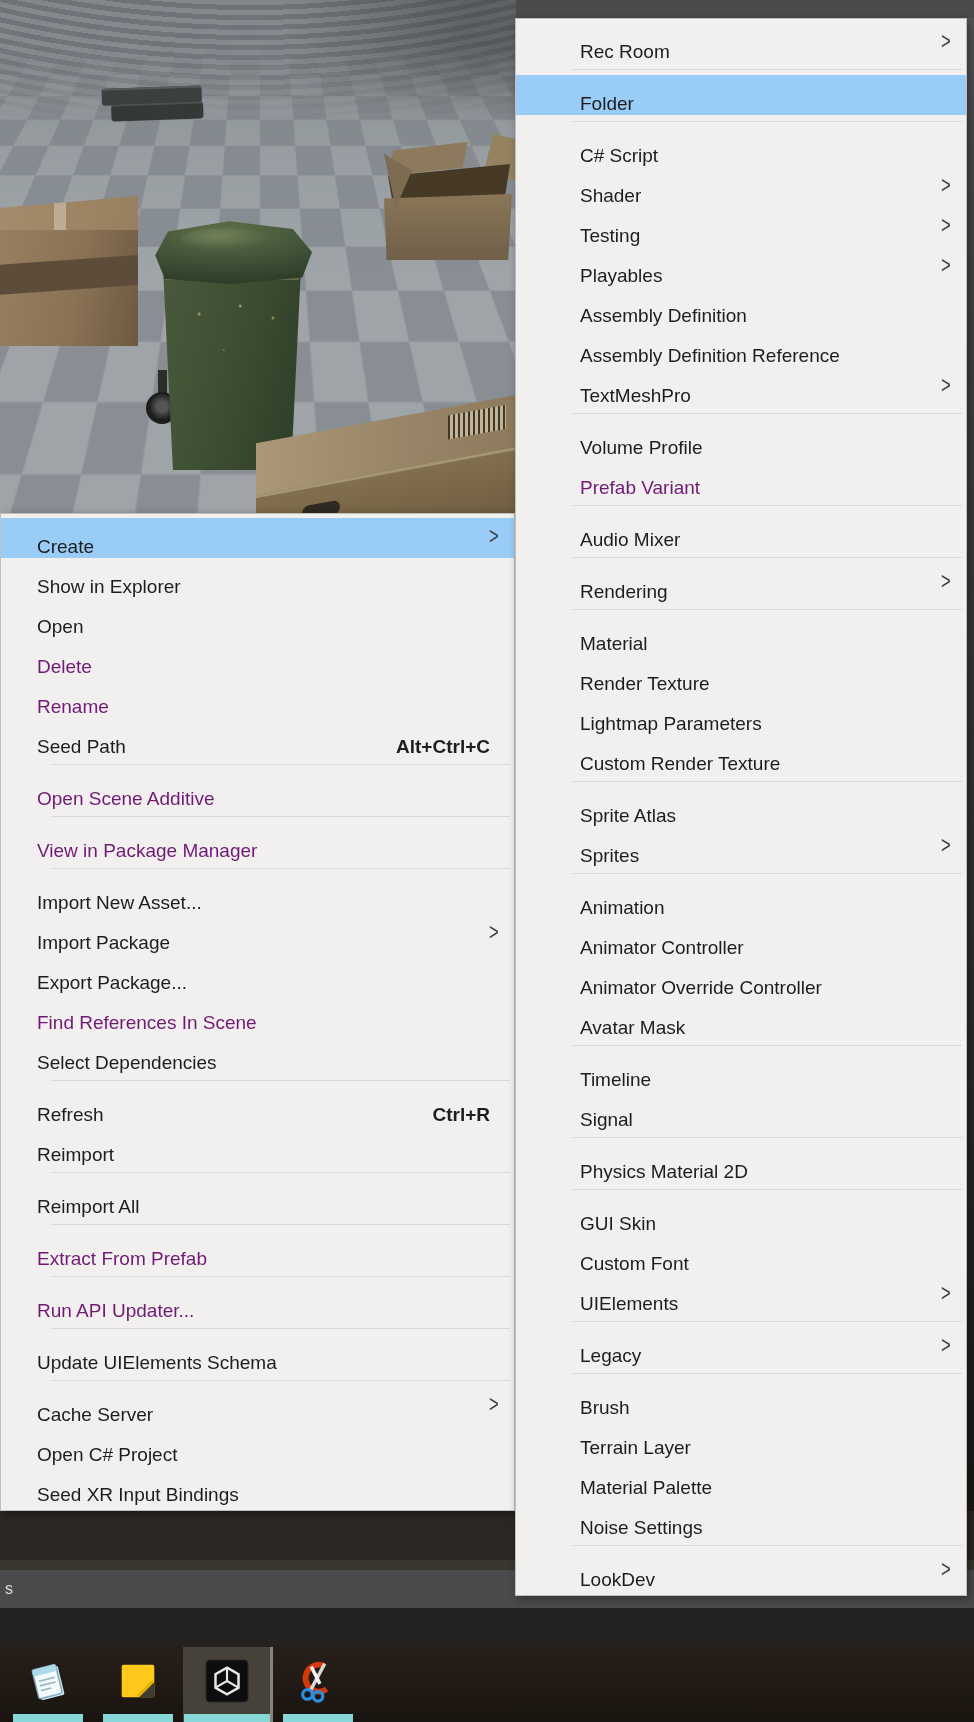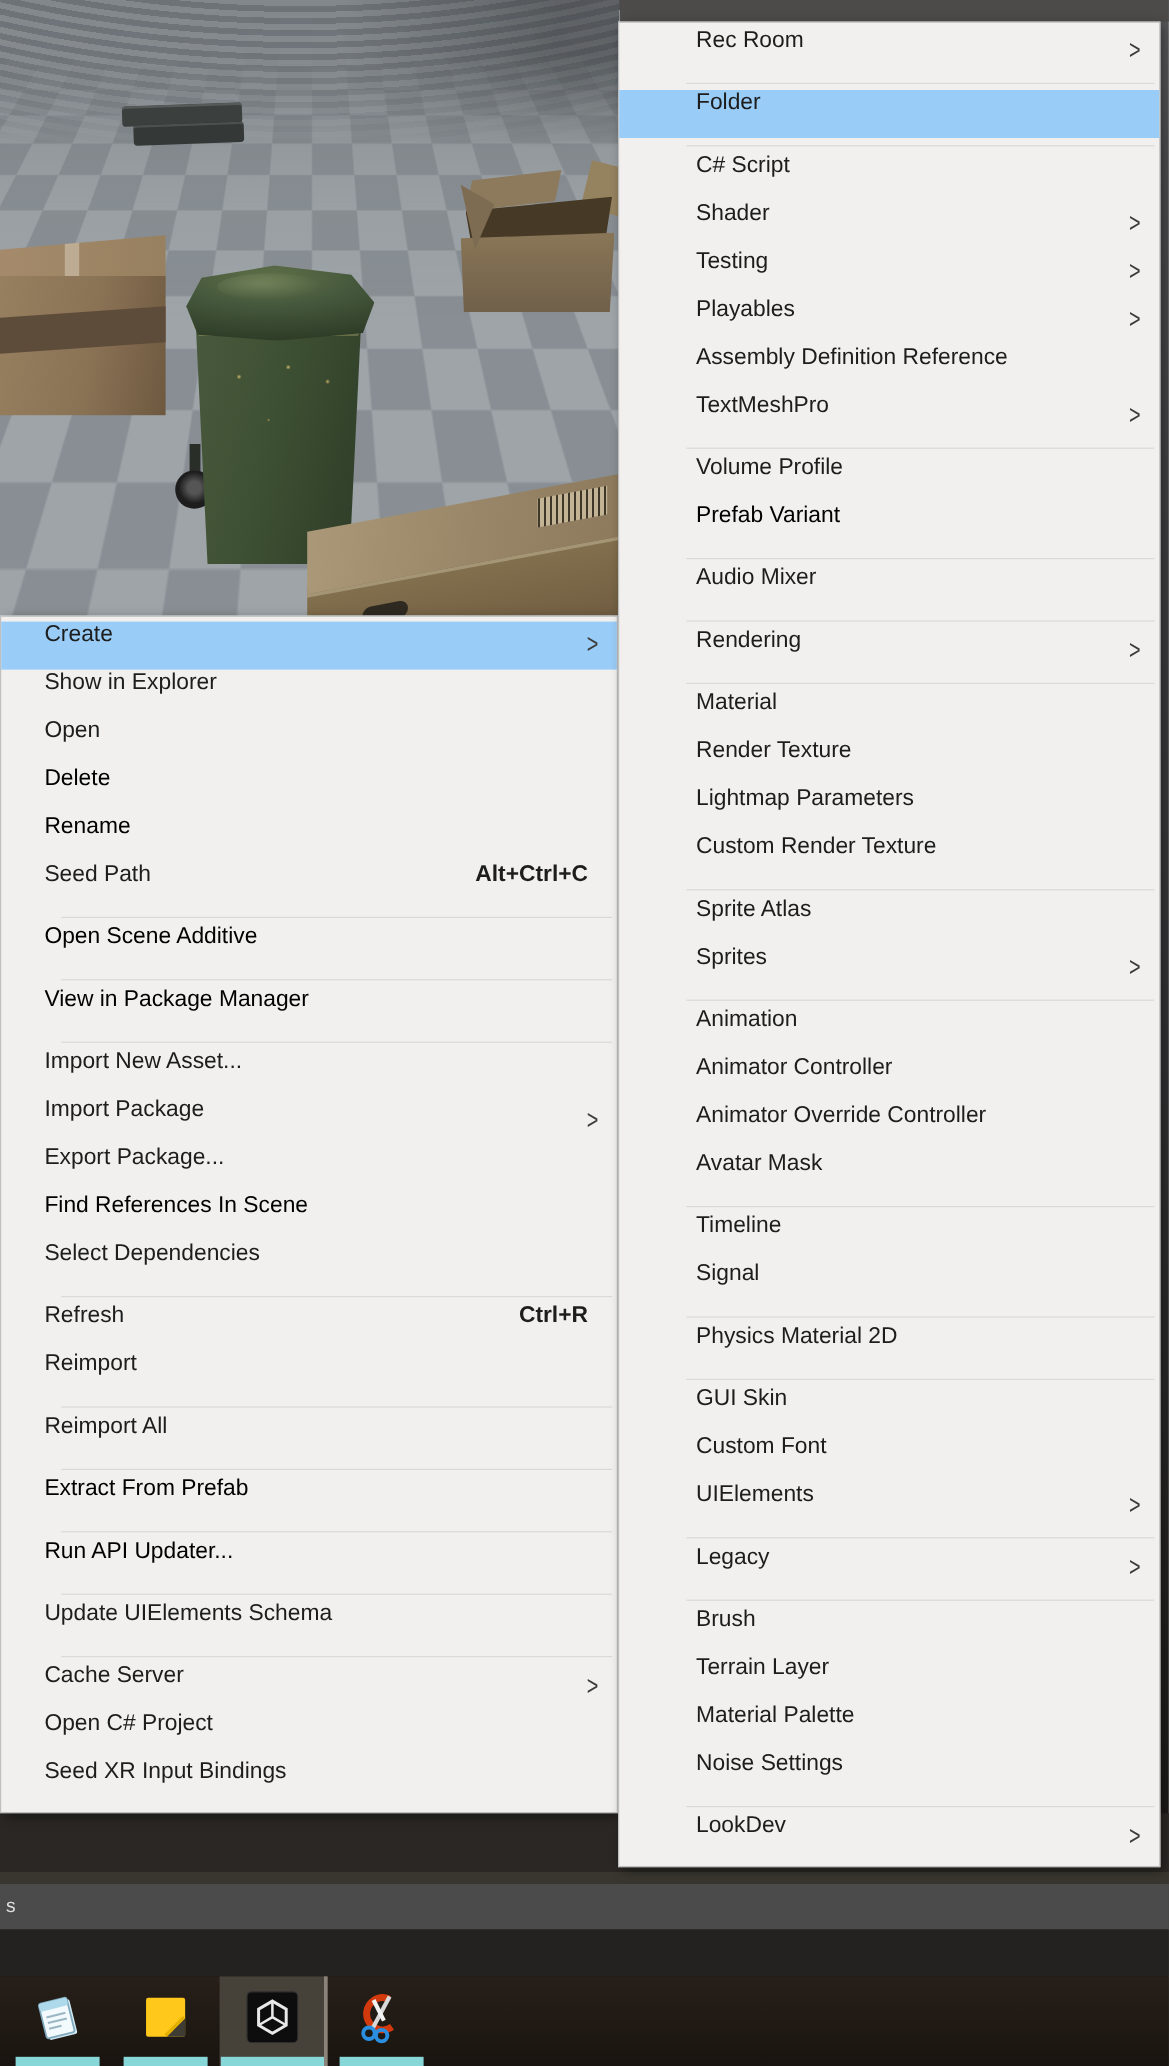--- a/index.html
+++ b/index.html
@@ -89,25 +89,25 @@
   .tbtn.active{background:#474239;border-right:3px solid #8a8379;box-sizing:border-box;}
   .tbicon{display:block;margin-top:-8px;}
   .tbicon svg{width:46px;height:46px;display:block;}
   .tind{position:absolute;bottom:0;left:10px;right:10px;height:8px;background:#87d6d8;}
   .tbtn.active .tind{left:1px;right:0px;}
   
   .menu{position:absolute;background:#f1f0ef;border:1px solid #bfbfbf;box-sizing:border-box;
     box-shadow:3px 3px 9px rgba(0,0,0,.38);padding:4px 0;z-index:10;}
   #left-menu{left:0;top:513px;width:515px;}
   #right-menu{left:515px;top:18px;width:452px;}
-  .mrow{position:relative;height:40px;display:flex;align-items:flex-start;font-size:19px;color:#1d1d1d;cursor:default;}
+  .mrow{position:relative;height:40px;display:flex;align-items:flex-end;font-size:19px;color:#1d1d1d;cursor:default;}
   #left-menu .mrow{padding-left:36px;}
   #right-menu .mrow{padding-left:64px;}
   .mrow.highlighted{background:#99ccf7;}
-  .mrow.disabled{color:#000000;}
+  .mrow.disabled{color:#701a75;}
   .mlabel{white-space:nowrap;}
   .mshortcut{margin-left:auto;margin-right:24px;white-space:nowrap;font-weight:bold;}
   .marrow{position:absolute;right:14px;top:50%;transform:translateY(-54%) scaleX(.72);font-size:23px;color:#3c3c3c;}
   .msep{height:1px;background:#d9d9d9;}
   #left-menu .msep{margin:5.5px 4px 5.5px 50px;}
   #right-menu .msep{margin:5.5px 4px 5.5px 56px;}
 </style>
 </head>
 <body>
 
@@ -315,20 +315,23 @@
     </div>
     <div class="mrow">
       <span class="mlabel">Testing</span>
       <span class="marrow">&gt;</span>
     </div>
     <div class="mrow">
       <span class="mlabel">Playables</span>
       <span class="marrow">&gt;</span>
     </div>
     <div class="mrow">
+      <span class="mlabel">Assembly Definition</span>
+    </div>
+    <div class="mrow">
       <span class="mlabel">Assembly Definition Reference</span>
     </div>
     <div class="mrow">
       <span class="mlabel">TextMeshPro</span>
       <span class="marrow">&gt;</span>
     </div>
     <div class="msep"></div>
     <div class="mrow">
       <span class="mlabel">Volume Profile</span>
     </div>

